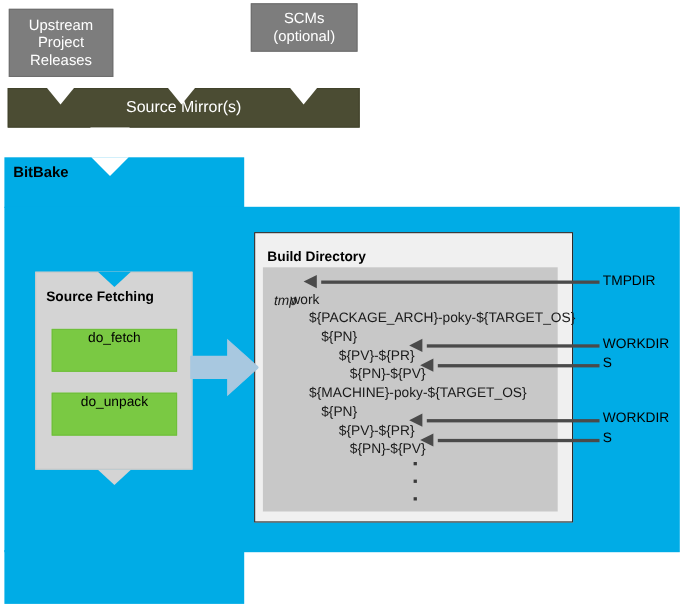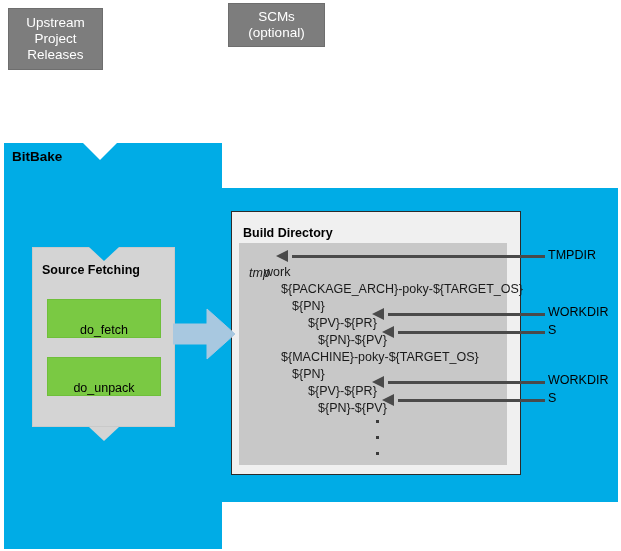--- a/index.html
+++ b/index.html
@@ -114,21 +114,21 @@
     z-index: 8;
   }
   .task-box {
     position: absolute;
     background: #7ac943;
     border: 1px solid #6fbf3a;
     box-sizing: border-box;
     color: #000000;
     font-size: 12.5px;
     display: flex;
-    align-items: flex-end;
+    align-items: flex-start;
     justify-content: center;
     z-index: 8;
   }
   #task-fetch { left: 47px; top: 299px; width: 114px; height: 39px; }
   #task-unpack { left: 47px; top: 357px; width: 114px; height: 39px; }
 
   
   #fetch-notch-top {
     position: absolute;
     left: 89px; top: 247px;
@@ -234,20 +234,23 @@
   <div class="src-box" style="left:8px;  top:8px; width:95px;  height:62px;">
     <span>Upstream
 Project
 Releases</span>
   </div>
   <div class="src-box" style="left:228px; top:3px; width:97px;  height:44px;">
     <span>SCMs
 (optional)</span>
   </div>
 
+  <div id="mirror-bar">
+    <span>Source Mirror(s)</span>
+  </div>
 
   <div class="notch" style="left:42px;  top:79px;"></div>
   <div class="notch" style="left:152px; top:79px;"></div>
   <div class="notch" style="left:263px; top:79px;"></div>
   <div id="mirror-arrow"></div>
 
   <div id="fetch-panel"></div>
   <div id="fetch-title">Source Fetching</div>
   <div id="fetch-notch-top"></div>
   <div id="fetch-notch-bot"></div>

